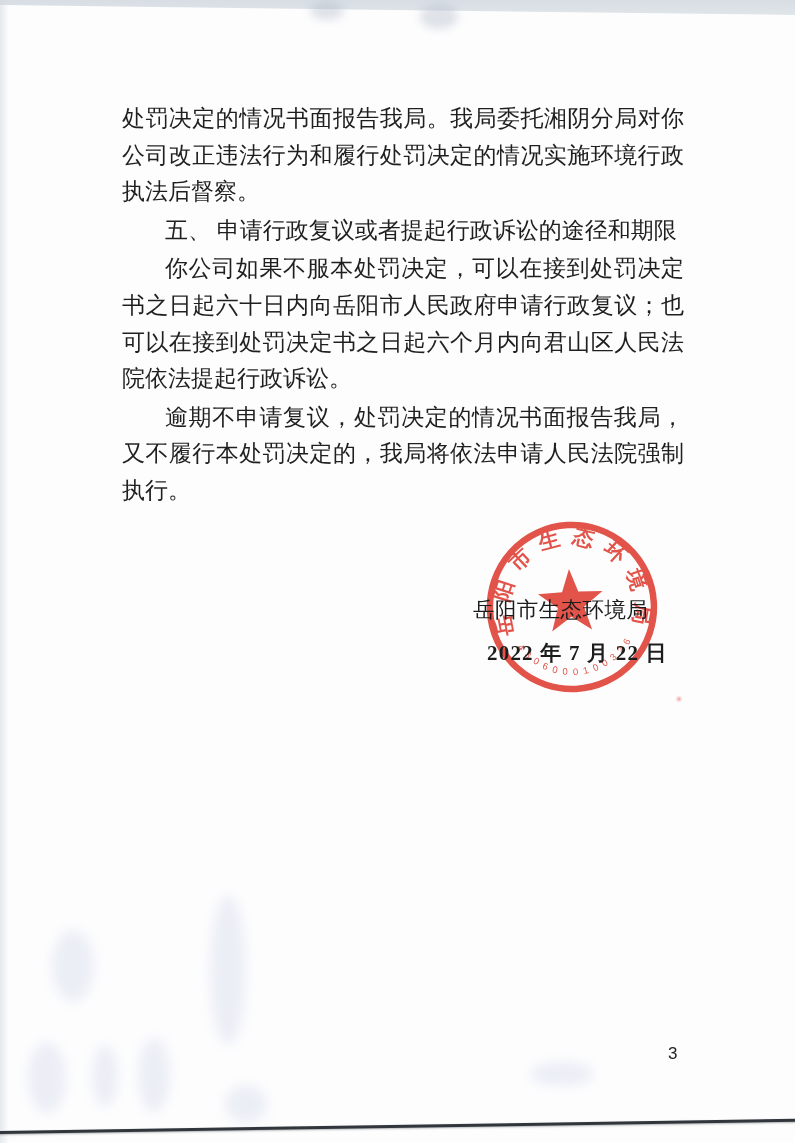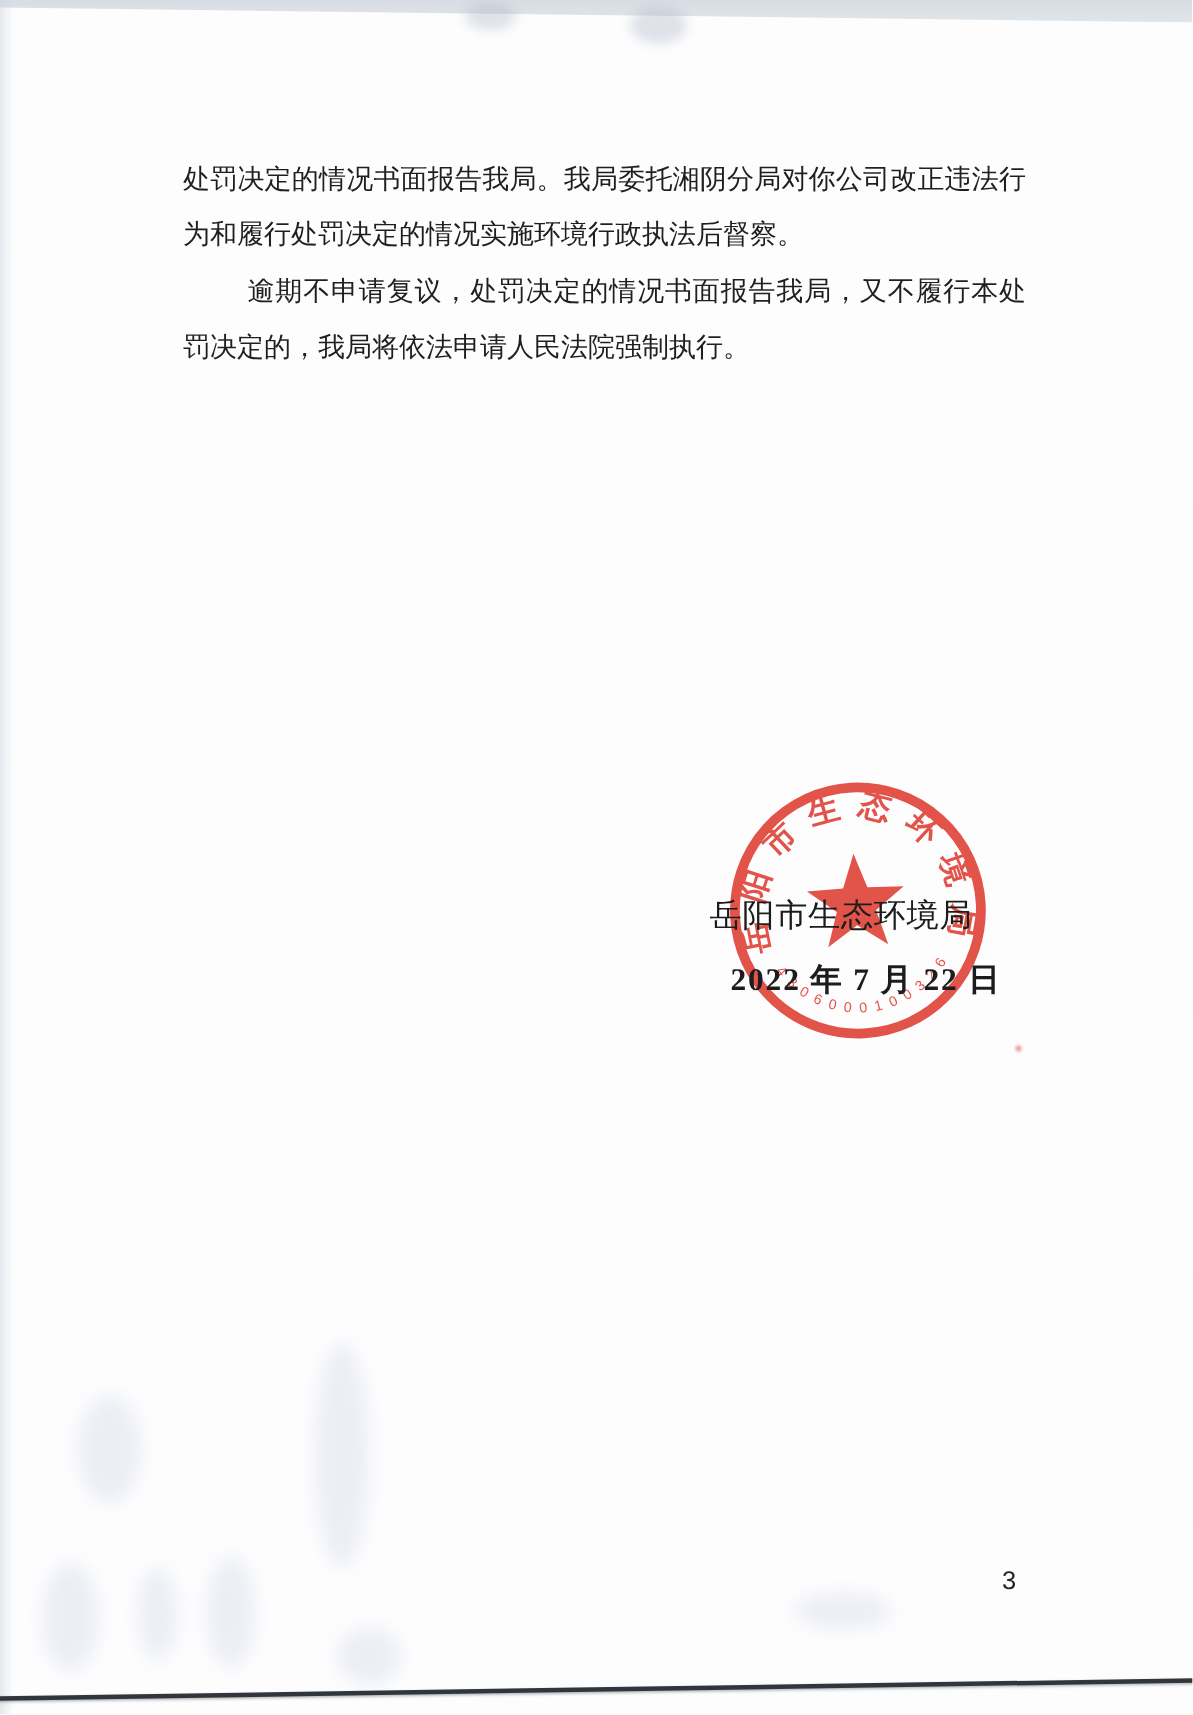--- a/index.html
+++ b/index.html
@@ -36,21 +36,21 @@
   }
   .smudge.gray { background: rgba(165,175,192,0.35); filter: blur(4px); }
   .red-speck {
     position: absolute; width: 4px; height: 4px; border-radius: 50%;
     background: rgba(225,70,60,0.55); filter: blur(1px);
   }
 
   
   .doc-body {
     position: absolute; left: 122px; top: 101px; width: 562px;
-    font-size: 18px; line-height: 36.6px;
+    font-size: 23px; line-height: 36.6px;
     color: #1f1f1f; text-align: justify;
     letter-spacing: 0;
   }
   .doc-body p { margin: 0 0 2px 0; }
   .doc-body p.indent { text-indent: 43px; }
 
   
   .seal {
     position: absolute; left: 484px; top: 520px; width: 176px; height: 176px;
     transform: rotate(-3deg);
@@ -89,20 +89,22 @@
 
 <div class="page">
 
   <div class="scan-top-band"></div>
   <div class="scan-left-strip"></div>
   <div class="smudge gray" style="left:310px; top:2px; width:34px; height:18px;"></div>
   <div class="smudge gray" style="left:420px; top:5px; width:38px; height:24px;"></div>
 
   <div class="doc-body">
       <p>处罚决定的情况书面报告我局。我局委托湘阴分局对你公司改正违法行为和履行处罚决定的情况实施环境行政执法后督察。</p>
+      <p class="indent">五、 申请行政复议或者提起行政诉讼的途径和期限</p>
+      <p class="indent">你公司如果不服本处罚决定，可以在接到处罚决定书之日起六十日内向岳阳市人民政府申请行政复议；也可以在接到处罚决定书之日起六个月内向君山区人民法院依法提起行政诉讼。</p>
       <p class="indent">逾期不申请复议，处罚决定的情况书面报告我局，又不履行本处罚决定的，我局将依法申请人民法院强制执行。</p>
     </div>
 
   <svg class="seal" viewBox="0 0 176 176">
     <defs>
       <path id="seal-name-arc" d="M 30.9 113.6 A 63 63 0 1 1 145.1 113.6" fill="none"></path>
       <path id="seal-serial-arc" d="M 29.1 121 A 68 68 0 0 0 146.9 121" fill="none"></path>
     </defs>
     <circle class="seal-ring" cx="88" cy="87" r="82" stroke="#e0453a"></circle>
     <polygon points="87,49 95.1,71.8 119.3,72.5 100.1,87.3 107,110.5 87,96.8 67,110.5 73.9,87.3 54.7,72.5 78.9,71.8" fill="#e0453a"></polygon>

